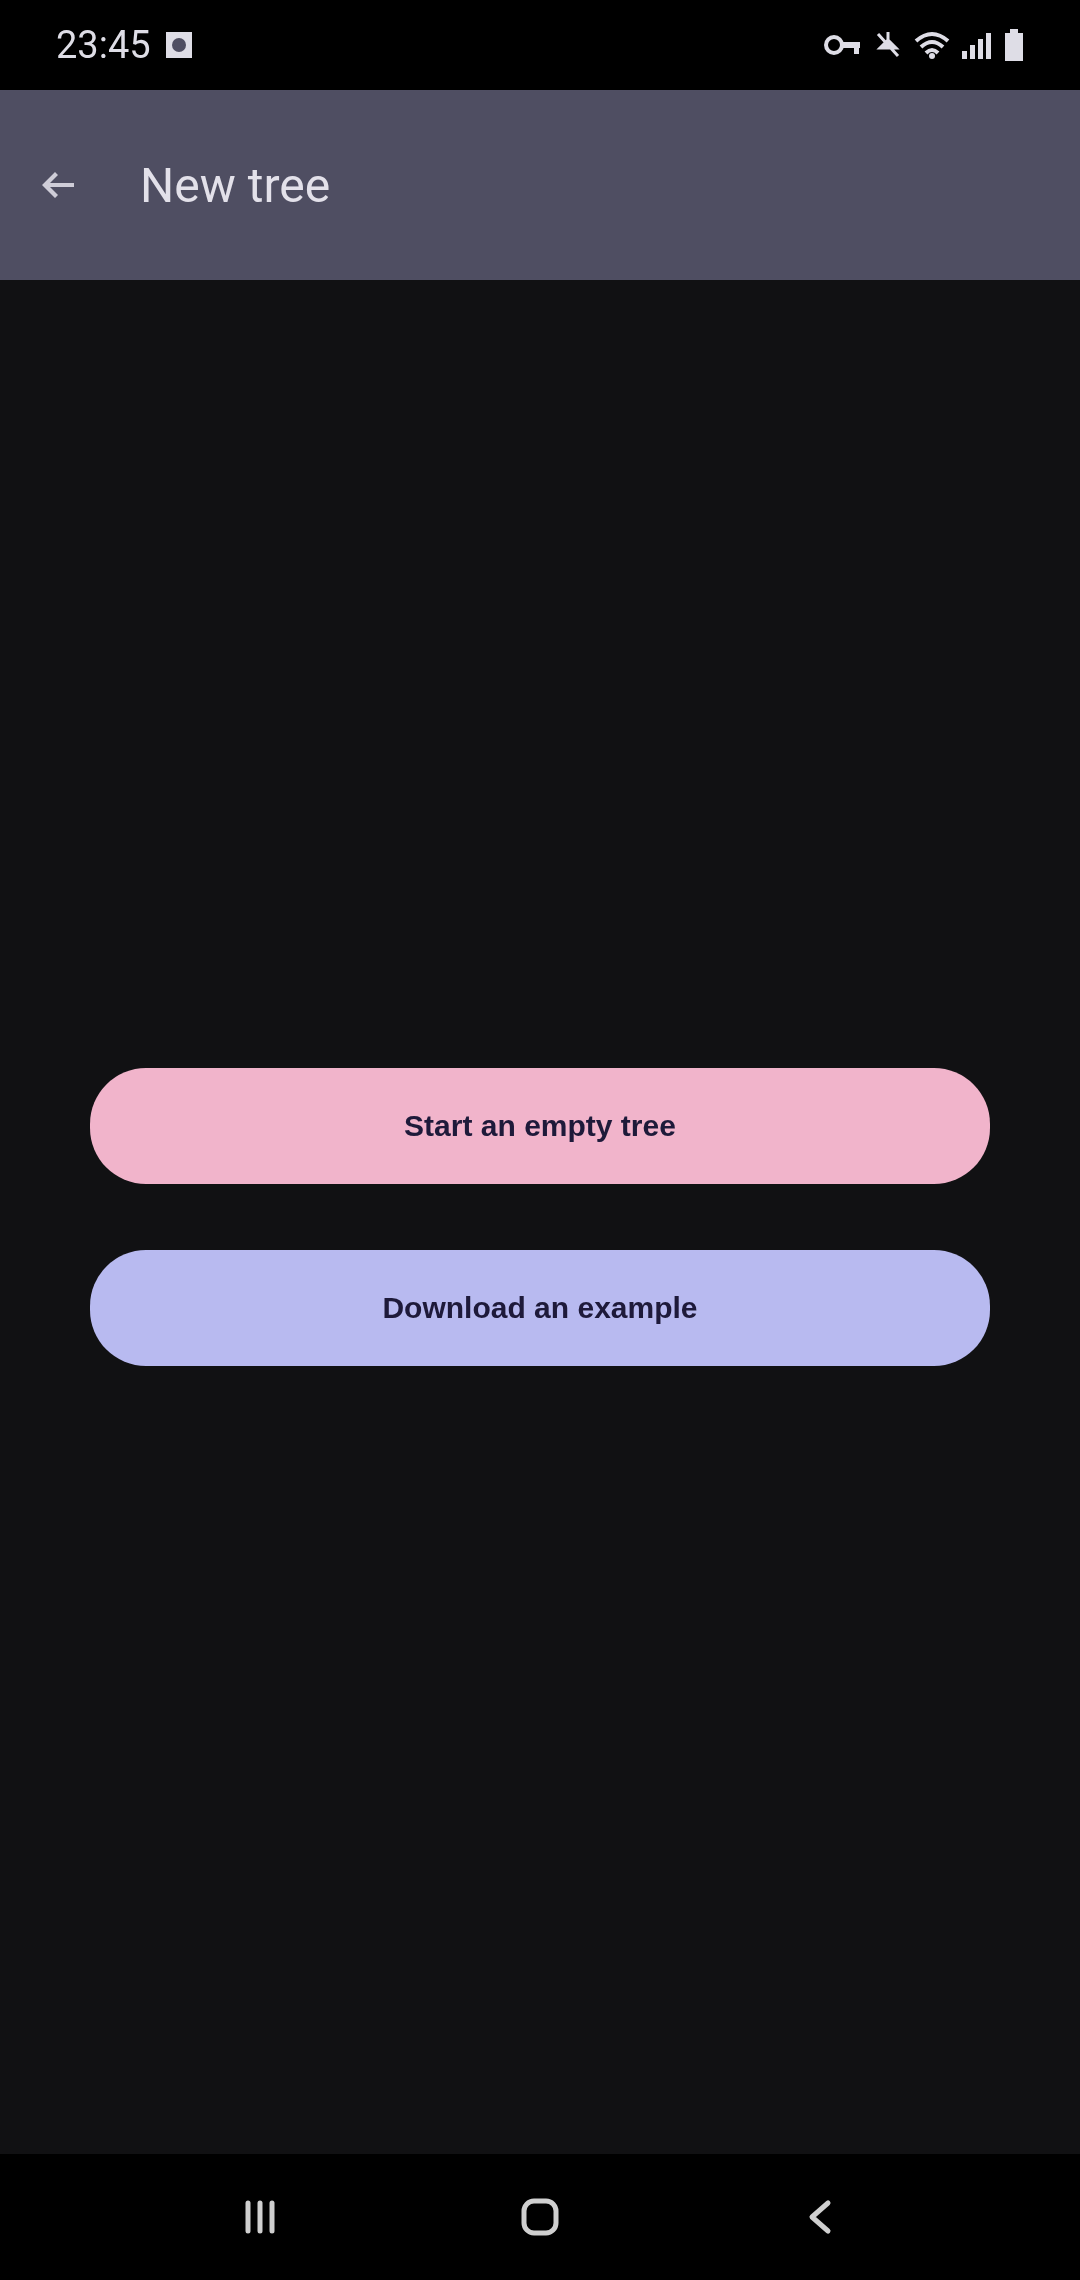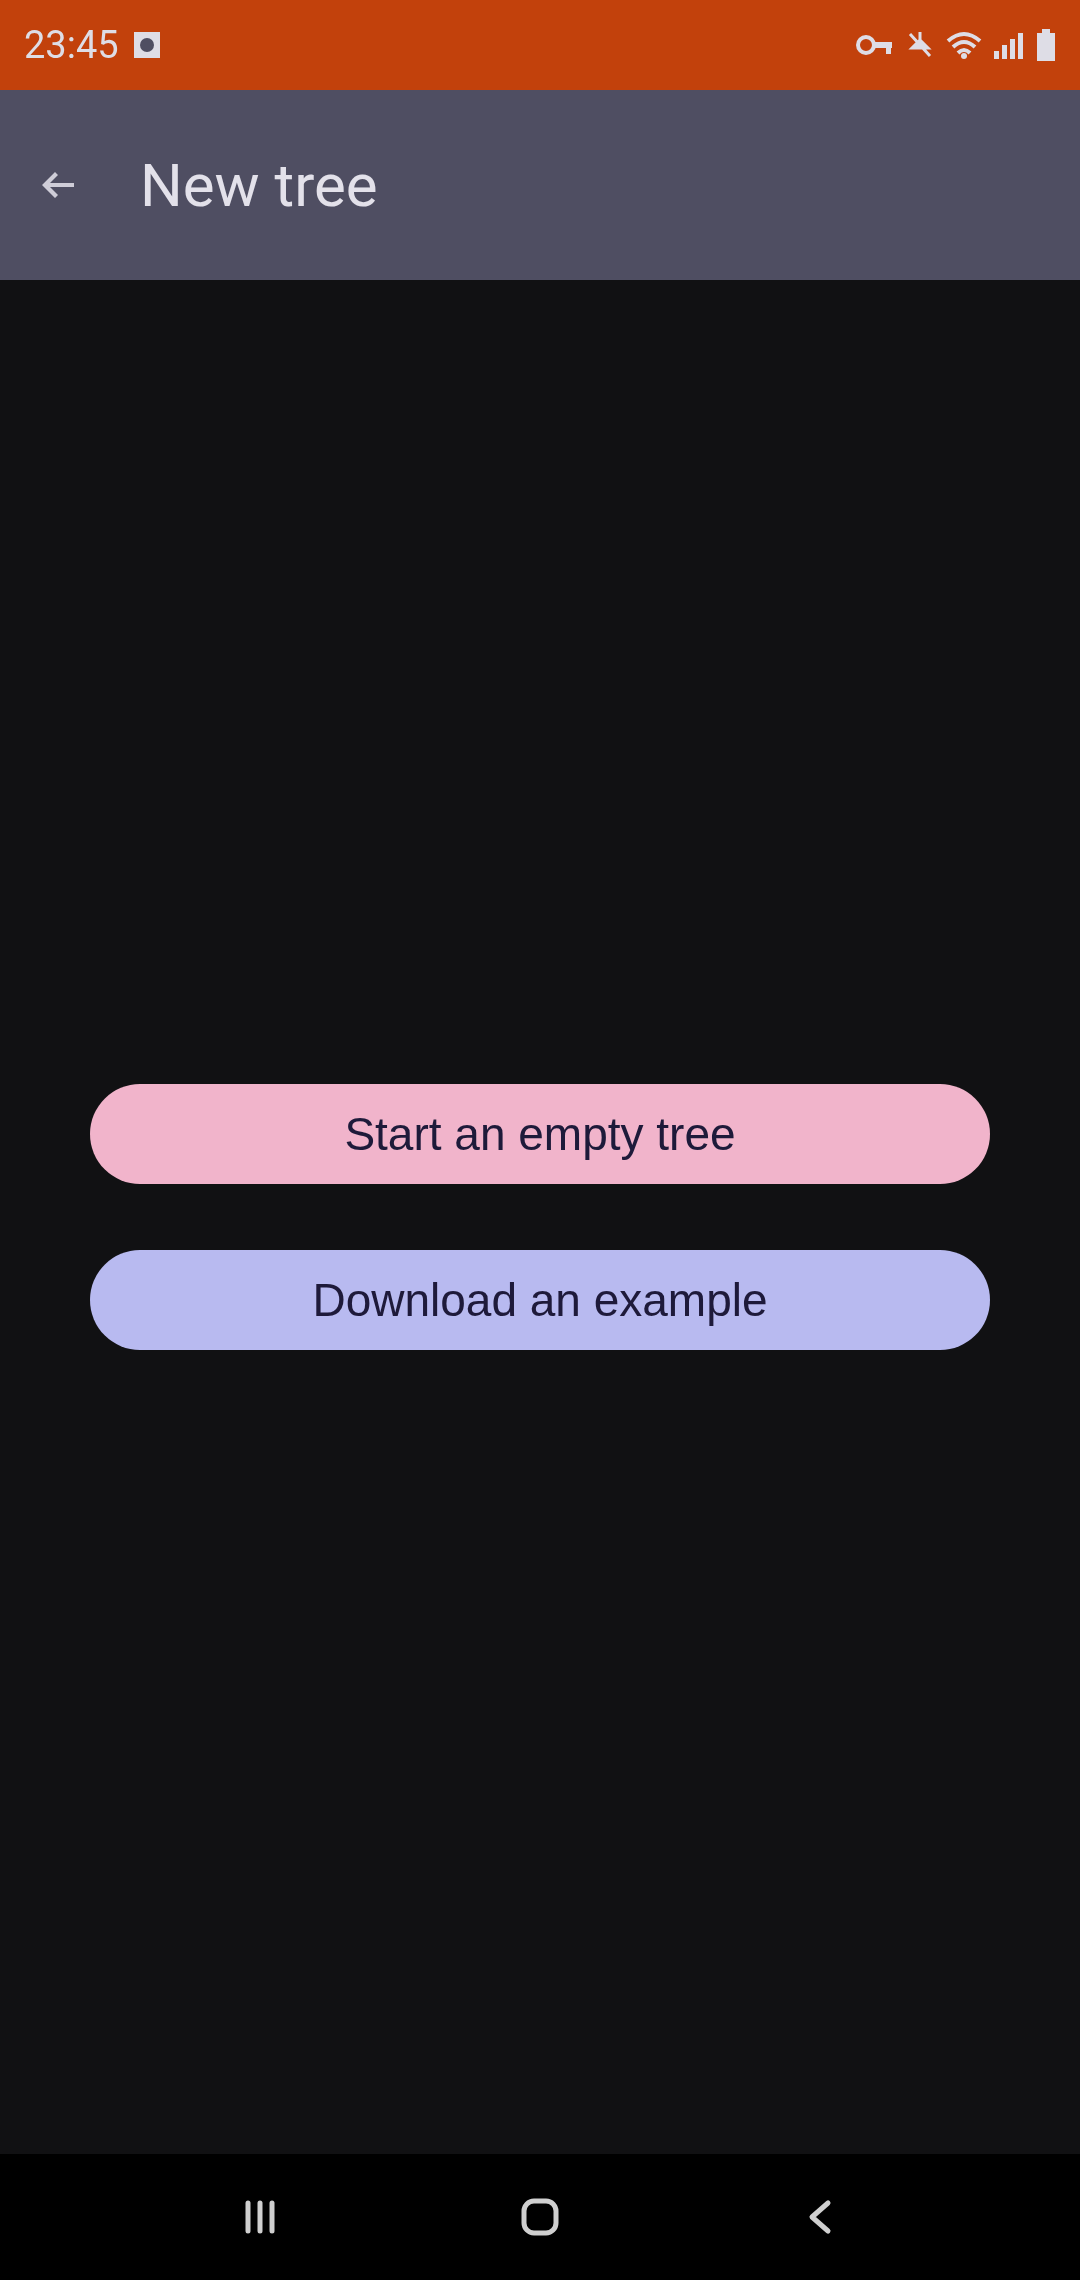--- a/index.html
+++ b/index.html
@@ -10,25 +10,25 @@
     body {
       width: 1080px;
       height: 2280px;
       background: #111113;
       font-family: Roboto, -apple-system, BlinkMacSystemFont, sans-serif;
       overflow: hidden;
       position: relative;
     }
     .status-bar {
       height: 90px;
-      background: #c2410c;
+      background: #000000;
       display: flex;
       align-items: center;
       justify-content: space-between;
-      padding: 0 24px;
+      padding: 0 56px;
       color: #dedde6;
     }
     .status-left {
       display: flex;
       align-items: center;
       gap: 15px;
     }
     .status-time {
       font-size: 38px;
       font-weight: 400;
@@ -71,44 +71,44 @@
       height: 50px;
       display: flex;
       align-items: center;
       justify-content: center;
       cursor: pointer;
     }
     .back-btn svg {
       fill: #cfcdd8;
     }
     .app-title {
-      font-size: 60px;
+      font-size: 48px;
       color: #e3e1ea;
       font-weight: 400;
     }
     .content {
       position: absolute;
       top: 280px;
       bottom: 126px;
       left: 0;
       right: 0;
       display: flex;
       flex-direction: column;
       justify-content: center;
       align-items: center;
       gap: 66px;
       padding: 0 90px;
     }
     .option-btn {
       width: 100%;
-      height: 100px;
+      height: 116px;
       border-radius: 56px;
       border: none;
-      font-size: 46px;
-      font-weight: 400;
+      font-size: 30px;
+      font-weight: 700;
       color: #1e1a3a;
       cursor: pointer;
       display: flex;
       align-items: center;
       justify-content: center;
     }
     .option-primary {
       background: #f1b4cb;
     }
     .option-secondary {

